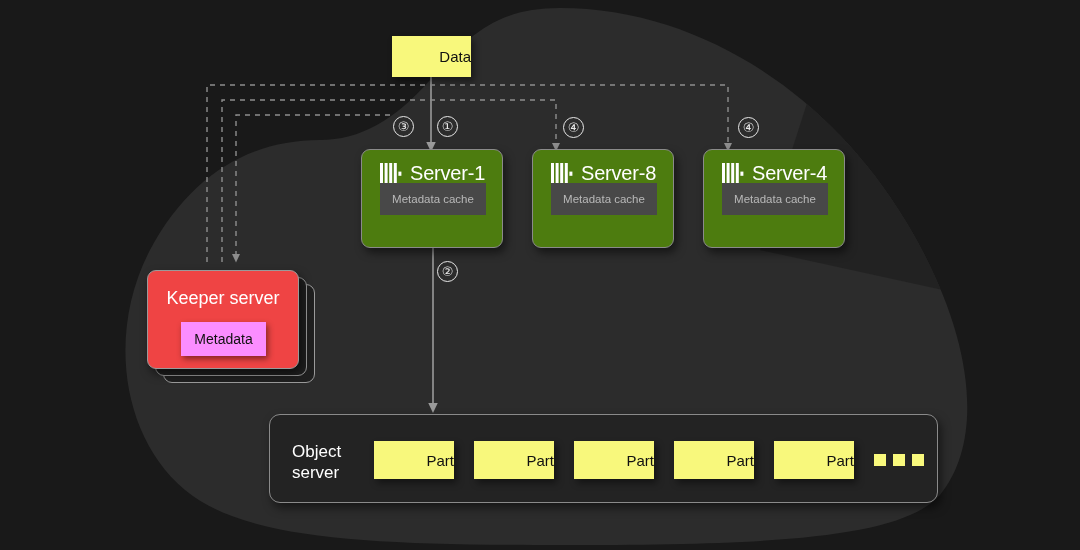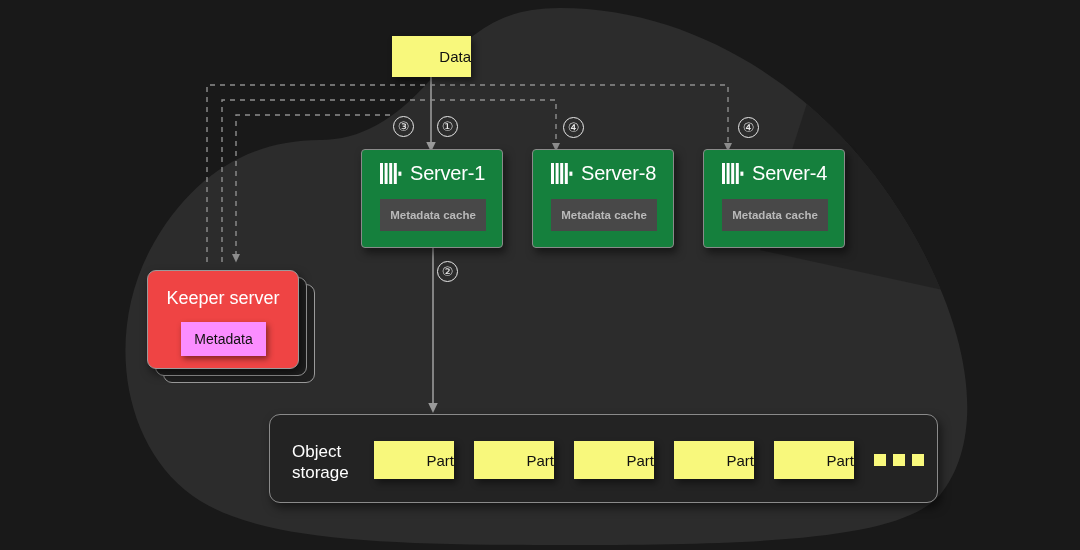--- a/index.html
+++ b/index.html
@@ -23,48 +23,47 @@
   .yellow {
     background: #F8F87C;
     color: #111111;
     display: flex; align-items: center; justify-content: flex-end;
     font-size: 15px;
     box-shadow: 3px 4px 7px rgba(0,0,0,0.45);
   }
 
   
   .server-card {
-    background: #15803d;
+    background: #4d7c0f;
     border: 1px solid #8a8a8a;
-    border-radius: 4px;
+    border-radius: 9px;
     box-shadow: 3px 5px 9px rgba(0,0,0,0.5);
   }
   .server-head {
     position: absolute;
     left: 18px; top: 12px;
     display: flex; align-items: center; gap: 8px;
   }
   .server-title {
     color: #ffffff;
     font-size: 20px;
     letter-spacing: -0.2px;
     white-space: nowrap;
   }
   .ch-logo { display:block; }
   .mcache {
     position: absolute;
     left: 18px;
-    bottom: 16px;
+    bottom: 32px;
     width: 106px;
     height: 32px;
     background: #484848;
     display: flex; align-items: center; justify-content: center;
     color: #b9b9b9;
     font-size: 11.5px;
-    font-weight: bold;
   }
 
   
   .keeper-card {
     background: #1f1f1f;
     border: 1px solid #9a9a9a;
     border-radius: 9px;
   }
   .keeper-front {
     background: #ef4444;
@@ -247,21 +246,21 @@
   <div class="abs keeper-card keeper-front" style="left:147px; top:270px; width:152px; height:99px;">
     <div class="keeper-title">Keeper server</div>
     <div class="metadata-chip">
       <span>Metadata</span>
     </div>
   </div>
 
   <div class="abs objstore" style="left:269px; top:414px; width:669px; height:89px;padding-left:36px;">
     <div class="objstore-label">
       <div>Object</div>
-      <div>storage</div>
+      <div>server</div>
     </div>
 
     <div class="abs yellow" style="left:104px; top:26px; width:80px; height:38px;">
       <span>Part</span>
     </div>
     <div class="abs yellow" style="left:204px; top:26px; width:80px; height:38px;">
       <span>Part</span>
     </div>
     <div class="abs yellow" style="left:304px; top:26px; width:80px; height:38px;">
       <span>Part</span>

